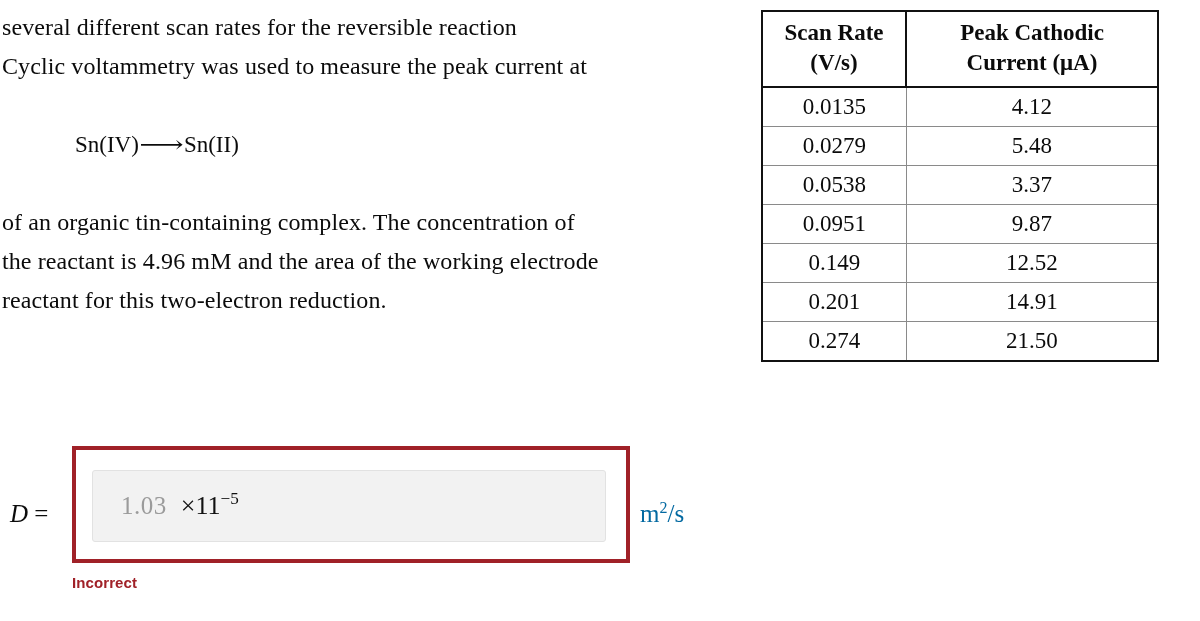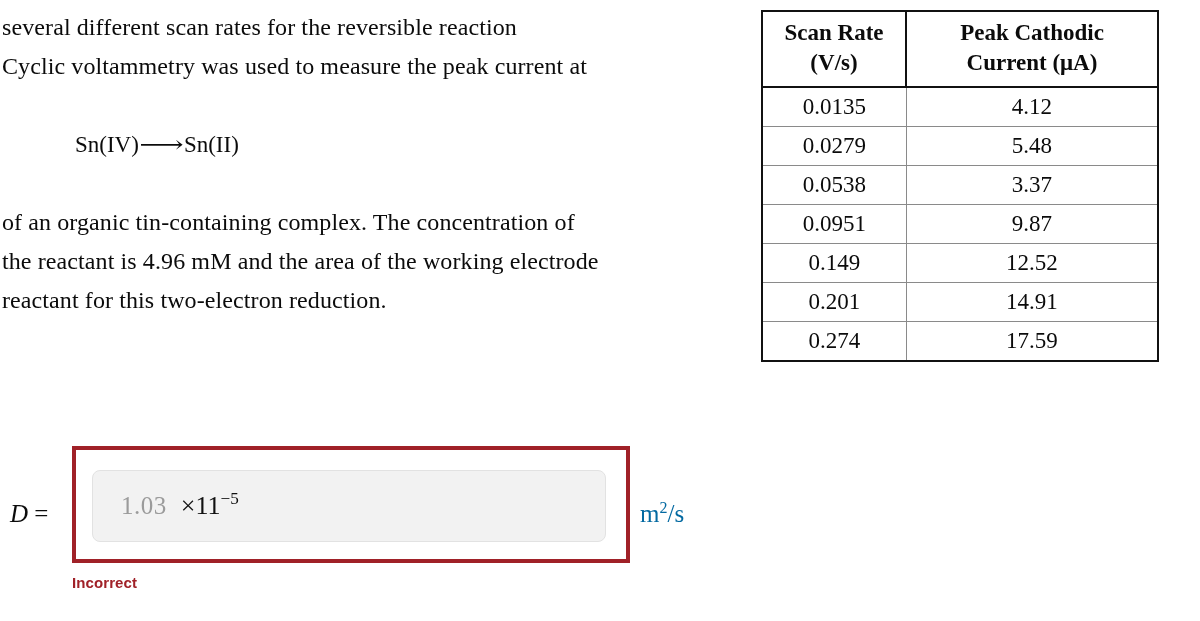--- a/index.html
+++ b/index.html
@@ -127,21 +127,21 @@
 
   #answer-field {
     position: absolute;
     left: 92px;
     top: 470px;
     width: 514px;
     height: 72px;
     box-sizing: border-box;
     background: #f2f2f2;
     border: 1px solid #e2e2e2;
-    border-radius: 8px;
+    border-radius: 3px;
     display: flex;
     align-items: center;
     padding-left: 28px;
   }
   #answer-value {
     font-family: "Liberation Serif", "DejaVu Serif", serif;
     font-size: 25px;
     color: #9b9b9b;
     letter-spacing: 0.5px;
   }
@@ -234,21 +234,21 @@
         <tr class="data-row">
           <td class="cell-scan">0.149</td>
           <td class="cell-current">12.52</td>
         </tr>
         <tr class="data-row">
           <td class="cell-scan">0.201</td>
           <td class="cell-current">14.91</td>
         </tr>
         <tr class="data-row">
           <td class="cell-scan">0.274</td>
-          <td class="cell-current">17.59</td>
+          <td class="cell-current">21.50</td>
         </tr>
       </tbody>
   </table>
 </div>
 
 <div id="answer-area"></div>
 
 <div id="answer-label"><span class="var-d">D</span><span> =</span></div>
 
 <div id="answer-box"></div>

